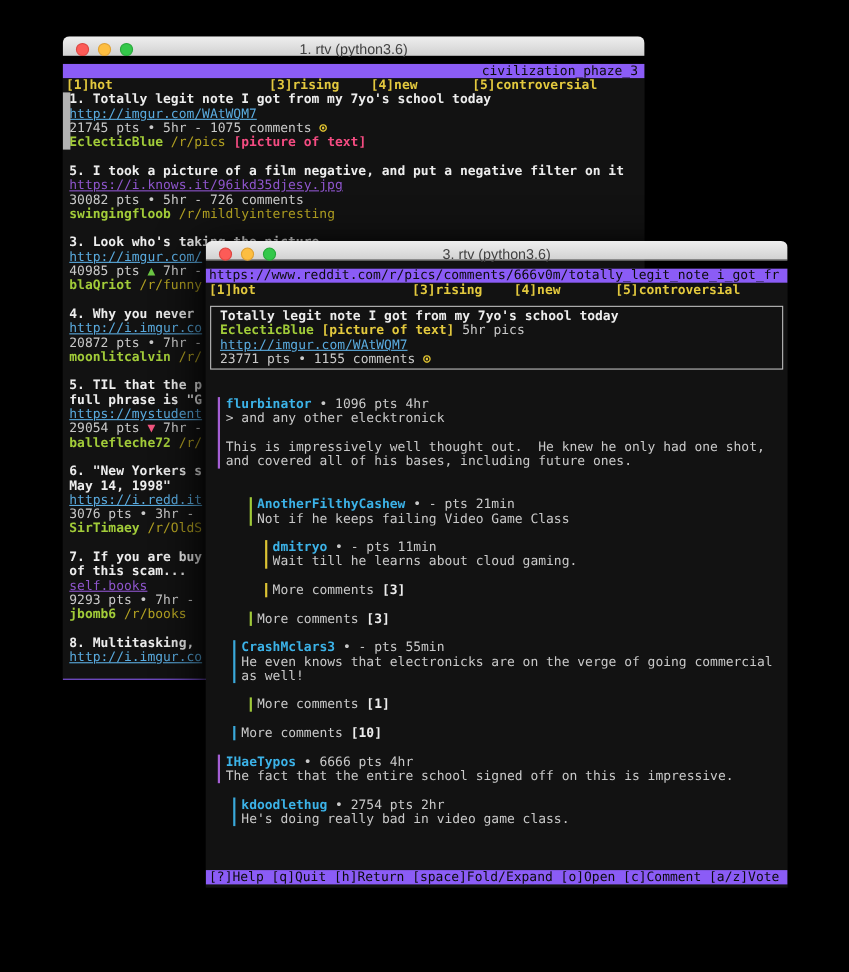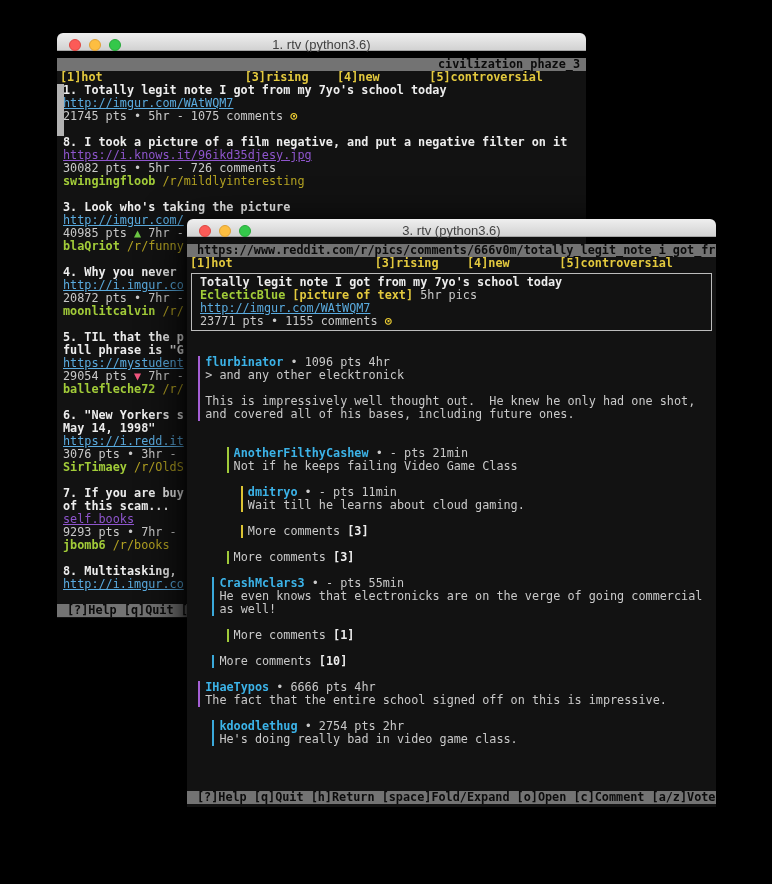--- a/index.html
+++ b/index.html
@@ -19,21 +19,21 @@
   .tl { position:absolute; top:6px; width:12px; height:12px; border-radius:50%; }
   .tl-red { left:12px; background:#fc5b57; border:1px solid #dd4641; }
   .tl-yel { left:32px; background:#fdbe41; border:1px solid #dfa134; }
   .tl-grn { left:52px; background:#34c84a; border:1px solid #27a83a; }
 
   .terminal { position:absolute; left:0; right:0; top:25px; bottom:0;
     background:#121212; overflow:hidden; font-size:11.8px; color:#c9c9c9; }
   .ln { height:13px; line-height:13px; white-space:pre; overflow:hidden; }
   .bold { font-weight:bold; }
 
-  .bluebar { background:#737373; color:#0b0b0b; font-weight:bold; padding-left:10px; }
+  .bluebar { background:#8b5cf6; color:#0b0b0b; font-weight:normal; padding-left:3px; }
   .hdr { position:relative; }
   .hleft  { color:#f5f5f5; }
   .hright { position:absolute; right:6px; top:0; color:#0b0b0b; }
 
   .tabline { position:relative; color:#e3c93e; font-weight:bold; }
   .tabline span { position:absolute; top:0; }
   .tabline span:nth-child(1){ left:3px; }
   .tabline span:nth-child(2){ left:calc(3px + 13ch);margin-top:30px; }
   .tabline span:nth-child(3){ left:calc(3px + 26ch);text-align:center; }
   .tabline span:nth-child(4){ left:calc(3px + 39ch); }
@@ -50,21 +50,21 @@
   .gild { color:#e6c832; font-weight:bold; }
   .cusr { color:#3cb3e8; }
 
   #back-posts { padding-left:4px; }
   .post .ln { padding-left:2px; }
   .cursor { position:absolute; left:0; top:26px; width:7px; height:52px; background:#b2b2b2; }
 
   .statusline { position:relative; }
   .win-front .statusline { position:absolute; left:0; right:0; bottom:3px; }
 
-  .sbox { margin:3px 4px 0 4px; border:1px solid #bcbcbc; padding:2px 0 2px 8px; }
+  .sbox { margin:8px 4px 0 4px; border:1px solid #bcbcbc; padding:2px 0 2px 8px; }
   .boxtitle { color:#ededed; font-weight:bold; }
   .boxtag  { color:#e3c93e; font-weight:bold; margin-left:1ch; }
   .boxmeta { color:#c9c9c9; margin-left:1ch; }
   .boxgild { margin-left:1ch; }
 
   #comments { margin-top:25px; padding-left:4px; }
   .cmt { border-left:2px solid #888; padding-left:calc(1ch - 2px); }
 </style>
 </head>
 <body>
@@ -86,24 +86,25 @@
       <span>[2]top</span>
       <span>[3]rising</span>
       <span>[4]new</span>
       <span>[5]controversial</span>
     </div>
     <div id="back-posts">
         <div class="post">
           <div class="ln white bold">1. Totally legit note I got from my 7yo's school today</div>
           <div class="ln"><span class="lnk">http://imgur.com/WAtWQM7</span></div>
           <div class="ln"><span>21745 pts </span><span>•</span><span> 5hr - 1075 comments</span><span class="gild"> ⊙</span></div>
-          <div class="ln"></div>
-        </div>
-        <div class="post">
-          <div class="ln white bold">8. I took a picture of a film negative, and put a negative filter on it</div>
+          <div class="ln"><span class="usr bold">EclecticBlue</span><span class="sub"> /r/pics</span><span class="tag bold"> [picture of text]</span></div>
+          <div class="ln"></div>
+        </div>
+        <div class="post">
+          <div class="ln white bold">5. I took a picture of a film negative, and put a negative filter on it</div>
           <div class="ln"><span class="lnk vis">https://i.knows.it/96ikd35djesy.jpg</span></div>
           <div class="ln"><span>30082 pts </span><span>•</span><span> 5hr - 726 comments</span></div>
           <div class="ln"><span class="usr bold">swingingfloob</span><span class="sub"> /r/mildlyinteresting</span></div>
           <div class="ln"></div>
         </div>
         <div class="post">
           <div class="ln white bold">3. Look who's taking the picture</div>
           <div class="ln"><span class="lnk">http://imgur.com/</span></div>
           <div class="ln"><span>40985 pts </span><span class="up">▲</span><span> 7hr - </span></div>
           <div class="ln"><span class="usr bold">blaQriot</span><span class="sub"> /r/funny</span></div>

